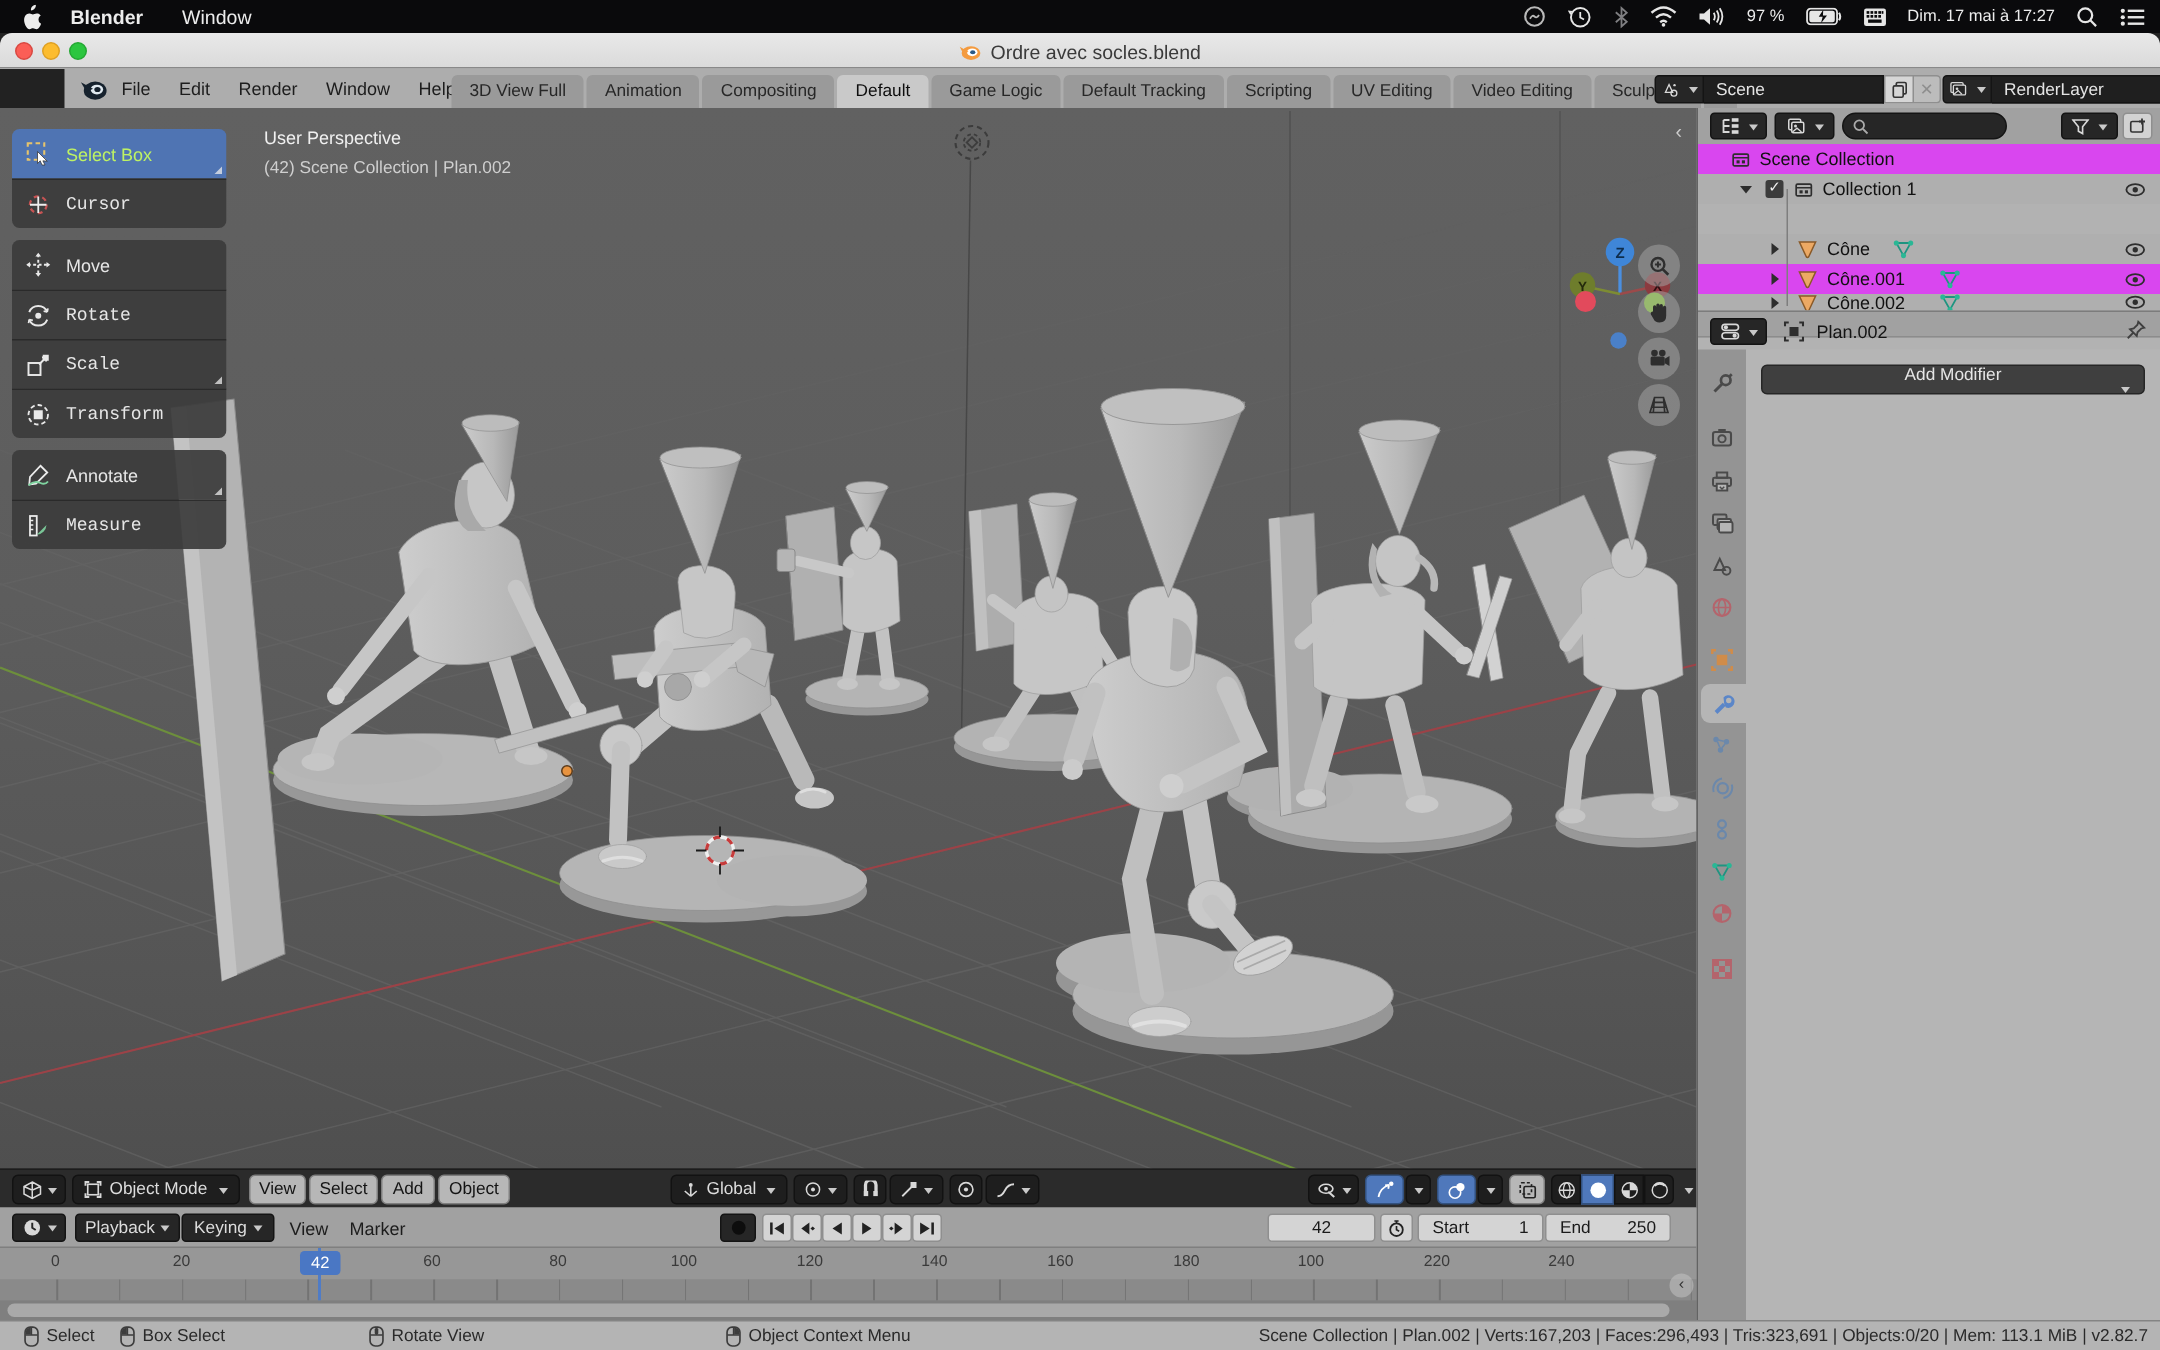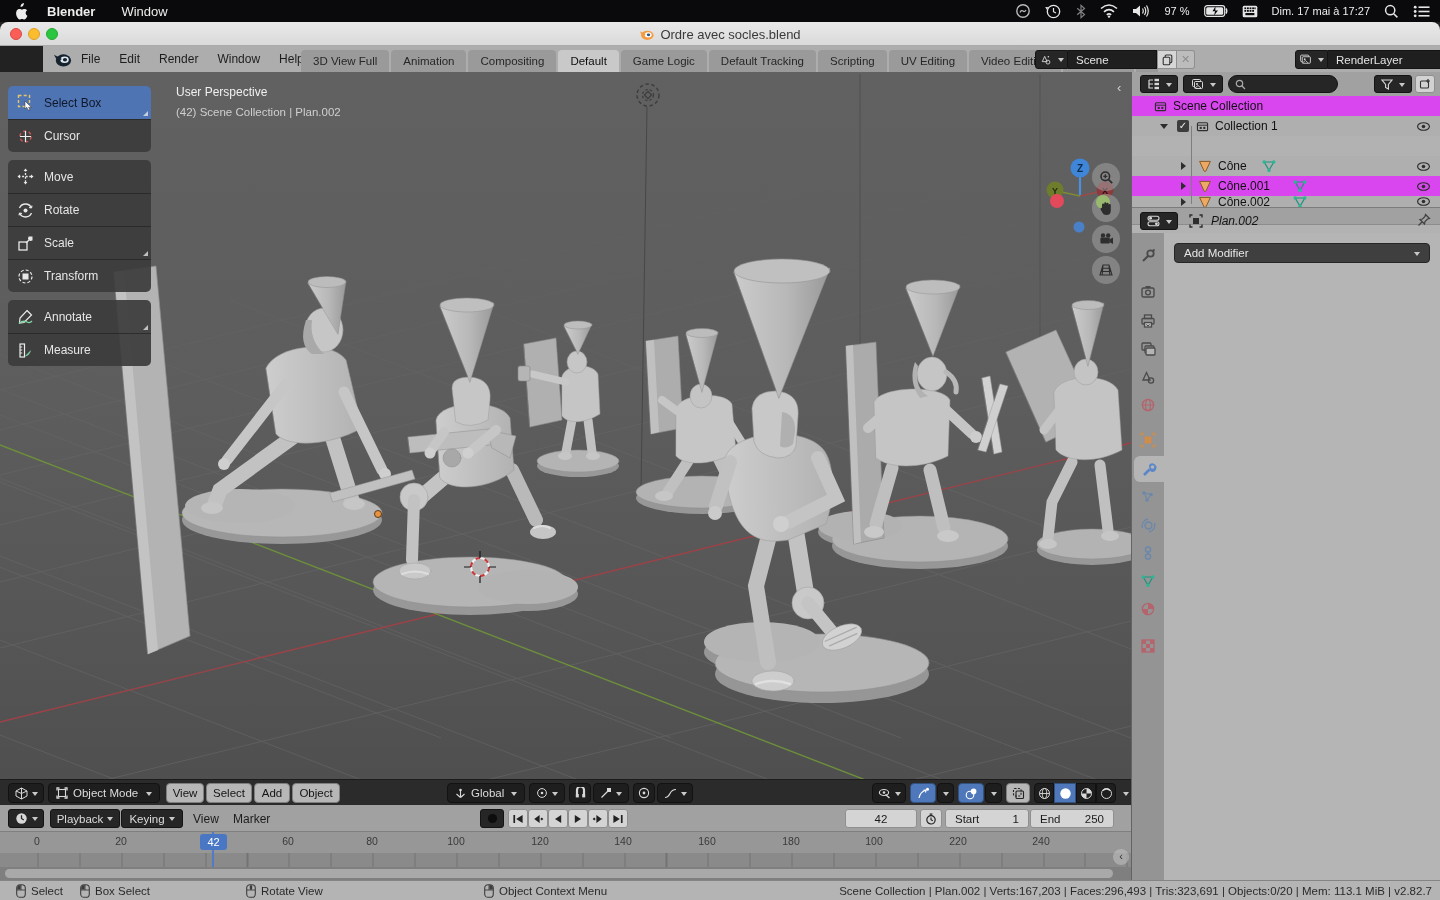--- a/index.html
+++ b/index.html
@@ -49,22 +49,22 @@
   
   #workspace { left:0; top:72px; width:1131px; height:733px; background:#5d5d5d; overflow:hidden; }
   #scene { position:absolute; left:0; top:0; }
 
   
   #toolshelf { position:absolute; left:8px; top:14px; width:143px; }
   .tool { height:33px; background:rgba(60,60,60,.92); color:#e6e6e6; font-size:12px; display:flex;
           align-items:center; gap:10px; padding-left:9px; position:relative; }
   .tool svg { flex:0 0 auto; }
   .tgroup { border-radius:5px; overflow:hidden; margin-bottom:8px; }
-  .tgroup .tool + .tool { border-top:1px solid rgba(25,25,25,.55); }
-  .tool.selected { background:#4f74b3; color:#0f172a; }
+  .tgroup .tool + .tool { border-top:1px solid rgba(25,25,25,.55);font-family:Liberation Mono, monospace; }
+  .tool.selected { background:#4f74b3; color:#bef264; }
   .tool.sub::after { content:""; position:absolute; right:3px; bottom:3px; width:0; height:0;
                      border-left:5px solid transparent; border-bottom:5px solid rgba(235,235,235,.75); }
 
   #vp-text { position:absolute; left:176px; top:10px; line-height:20px; pointer-events:none; }
   #vp-text .l1 { color:#f0f0f0; font-size:12px; }
   #vp-text .l2 { color:#cfcfcf; font-size:11.5px; }
 
   .vp-circle { position:absolute; left:1092px; width:28px; height:28px; border-radius:50%;
                background:rgba(160,160,160,.55); display:flex; align-items:center; justify-content:center; }
   #collapse-vp { position:absolute; left:1117px; top:8px; color:#cdcdcd; font-size:13px; }
@@ -87,28 +87,28 @@
             font-size:12px; color:#111; }
   .ol-row.a { background:#d946ef; } .ol-row.b { background:#afafaf; }
   .disc { width:0; height:0; display:inline-block; }
   .disc.open { border:4px solid transparent; border-top:5px solid #2d2d2d; transform:translateY(2px); }
   .disc.closed { border:4px solid transparent; border-left:5px solid #2d2d2d; }
   .ol-eye { position:absolute; right:10px; color:#2e2e2e; }
   .cb { width:12px; height:12px; background:#3c3c3c; border-radius:2px; color:#eee; font-size:10px;
         line-height:12px; text-align:center; }
 
   #props-header { position:absolute; left:0; top:135px; width:309px; height:18px; background:#a1a1a1;
-                  border-top:1px solid #7c7c7c; border-bottom:1px solid #8c8c8c;font-style:italic; }
+                  border-top:1px solid #7c7c7c; border-bottom:1px solid #8c8c8c; }
   #props-tabs { position:absolute; left:0; top:161px; width:32px; height:647px; background:#949494; }
   #props-content { position:absolute; left:32px; top:161px; width:277px; height:647px; background:#b5b5b5; }
   .ptab { position:absolute; left:0; width:32px; height:26px; display:flex; align-items:center; justify-content:center; }
   .ptab.sel { left:2px; width:30px; background:#b5b5b5; border-radius:6px 0 0 6px; }
   #add-modifier { position:absolute; left:10px; top:10px; width:256px; height:20px; background:#3f3f3f;
                   border:1px solid #262626; border-radius:4px; color:#e6e6e6; font-size:11.5px;
-                  display:flex; align-items:center; padding:0 9px; }
+                  display:flex; align-items:center; padding:0 9px;flex-direction:column; }
   #add-modifier .chev { margin-left:auto; }
 
   
   #timeline { left:0; top:805px; width:1131px; height:75px; background:#898989; }
   #tl-header { position:absolute; left:0; top:0; width:1131px; height:27px; background:#a1a1a1;
                border-bottom:1px solid #7f7f7f; }
   .tlbtn { position:absolute; top:4px; height:19px; border-radius:3px; font-size:11.5px;
            display:flex; align-items:center; justify-content:center;text-align:center; }
   .tlbtn.dk { background:#262626; border:1px solid #141414; color:#dcdcdc; }
   .tlbtn.lt { background:#d4d4d4; border:1px solid #8f8f8f; color:#1a1a1a; }
@@ -317,21 +317,21 @@
       <div class="wtab active">Default</div>
       <div class="wtab">Game Logic</div>
       <div class="wtab">Default Tracking</div>
       <div class="wtab">Scripting</div>
       <div class="wtab">UV Editing</div>
       <div class="wtab">Video Editing</div>
       <div class="wtab">Sculpting</div>
       <div class="wtab plus">+</div>
     </div>
 
-    <div class="id-widget" style="left:992px; width:160px">
+    <div class="id-widget" style="left:1060px; width:191px">
       <div class="id-icon" style="width:33px">
         <svg class="i" width="14" height="14" viewBox="0 0 16 16">
           <path d="M4,10 L7,3.5 L10,10 Z" fill="none" stroke="#d8d8d8" stroke-width="1.1"></path>
           <circle cx="11" cy="10.6" r="2.4" fill="none" stroke="#d8d8d8" stroke-width="1.1"></circle>
           <circle cx="11.5" cy="4" r="1" fill="#d8d8d8"></circle>
         </svg>
           <span class="chev"></span>
       </div>
       <div class="id-field" style="flex:1">Scene</div>
       <div class="id-copy" style="width:20px">

